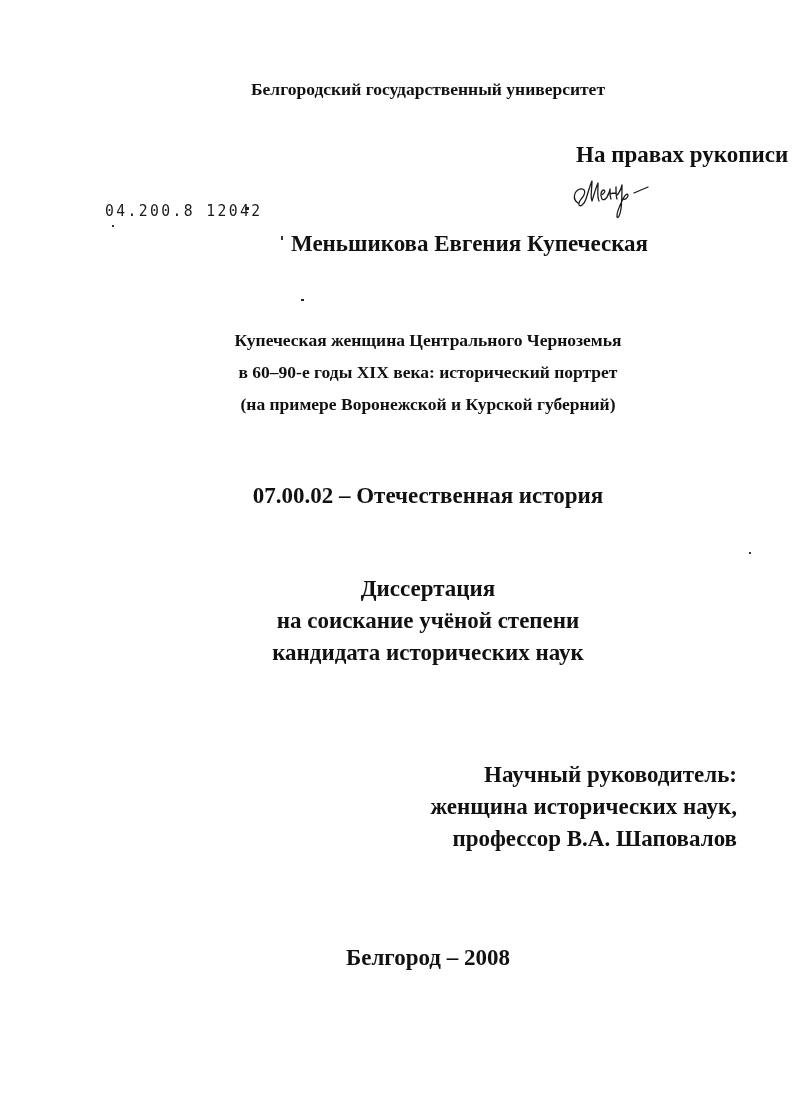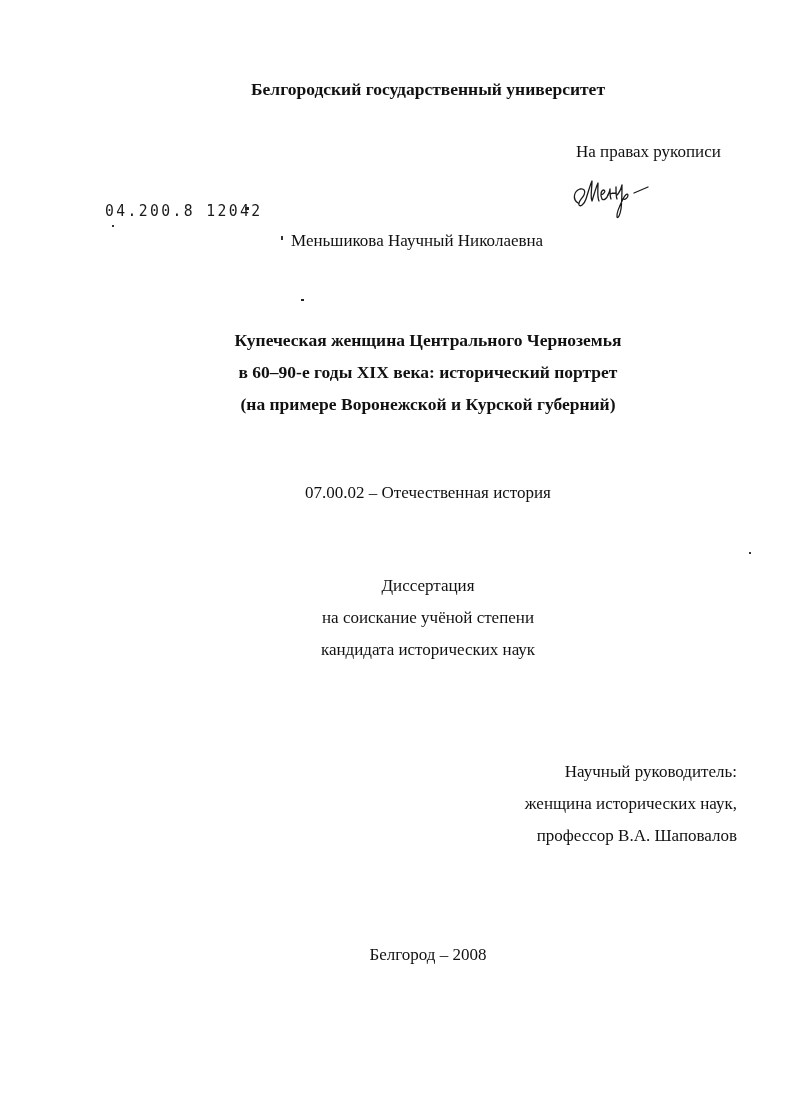--- a/index.html
+++ b/index.html
@@ -16,21 +16,21 @@
       color: #111111;
     }
     .abs { position: absolute; white-space: nowrap; }
     .center-line {
       position: absolute;
       left: 0;
       width: 799px;
       text-align: center;
       white-space: nowrap;
     }
-    .reg { font-size: 17px; font-weight: normal; }
+    .reg { font-size: 23px; font-weight: bold; }
     .bold { font-size: 17.5px; font-weight: bold; }
 
     #university { top: 79px; left: 0; width: 856px; }
 
     #rights-note { top: 142px; left: 576px; }
 
     #signature { top: 165px; left: 570px; width: 110px; height: 60px; }
 
     #catalog-number {
       top: 201px; left: 105px;
@@ -89,21 +89,21 @@
       <path d="M64,28 L78,22"></path>
     </g>
   </svg>
 </div>
 
 <div class="abs" id="catalog-number">04.200.8 12042</div>
 <div class="abs" id="catalog-dot-a"></div>
 <div class="abs" id="catalog-dot-b"></div>
 
 <div class="abs" id="author-dot"></div>
-<div class="abs reg" id="author">Меньшикова Научный Николаевна</div>
+<div class="abs reg" id="author">Меньшикова Евгения Купеческая</div>
 
 <div class="abs" id="speck-1"></div>
 <div class="abs" id="speck-2"></div>
 
 <div class="center-line bold" id="title-1">Купеческая женщина Центрального Черноземья</div>
 <div class="center-line bold" id="title-2">в 60–90-е годы XIX века: исторический портрет</div>
 <div class="center-line bold" id="title-3">(на примере Воронежской и Курской губерний)</div>
 
 <div class="center-line reg" id="specialty">07.00.02 – Отечественная история</div>
 

